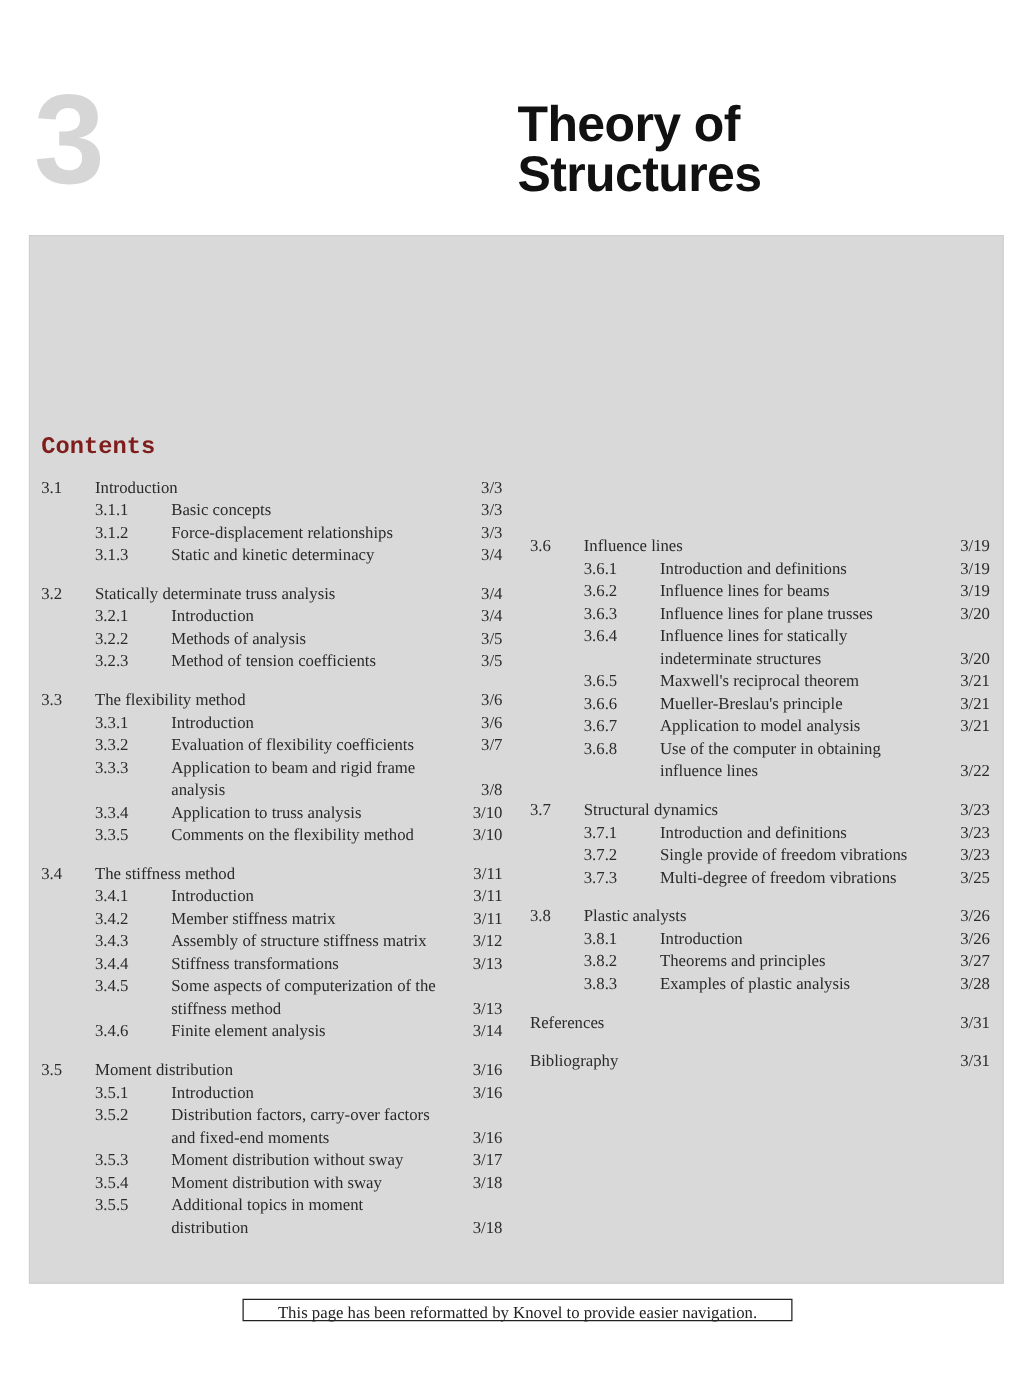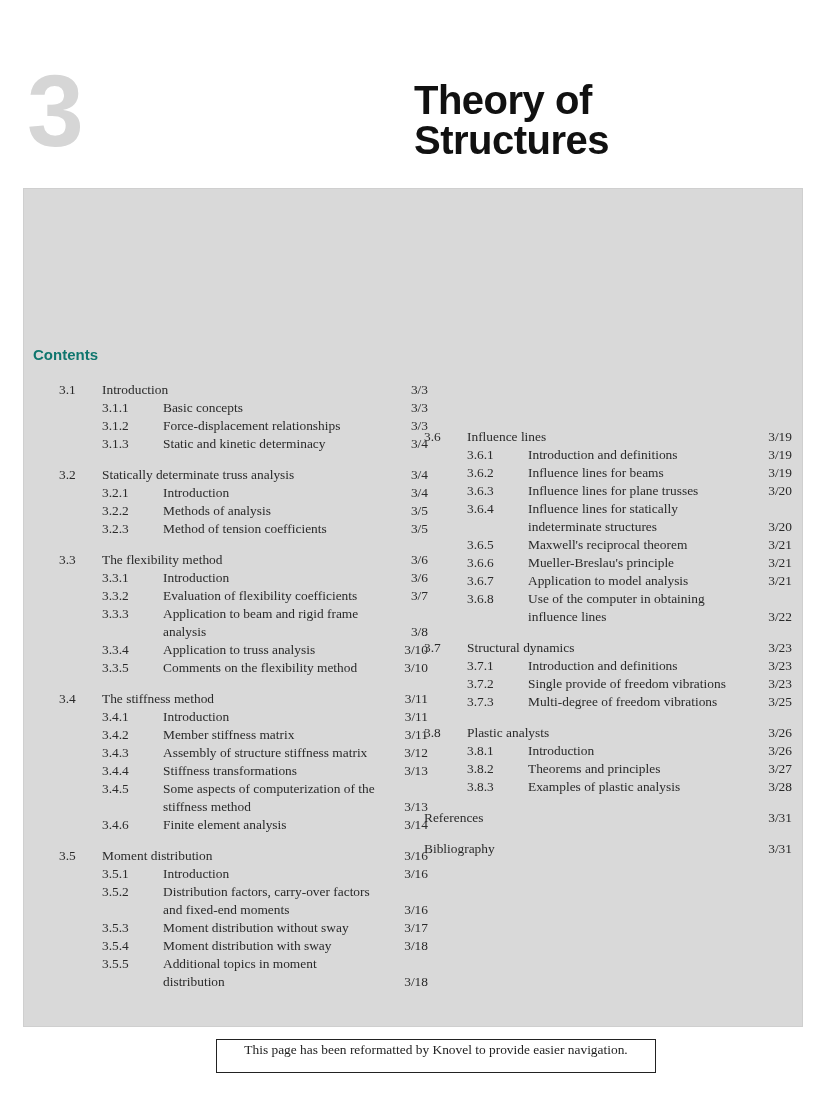--- a/index.html
+++ b/index.html
@@ -19,39 +19,39 @@
     font-weight: bold; font-size: 40px; line-height: 40px; color: #111111;
     letter-spacing: -0.5px;
   }
   .panel {
     position: absolute; left: 23px; top: 188px; width: 780px; height: 839px;
     background: #d9d9d9;
     box-shadow: inset 0 0 0 1px #cfcfcf;
   }
   .contents-heading {
     position: absolute; left: 10px; top: 158px;
-    font-family: Liberation Sans, sans-serif;
-    font-weight: bold; font-size: 15px; color: #0f766e;
+    font-family: Liberation Mono, monospace;
+    font-weight: bold; font-size: 19px; color: #7f1d1d;
   }
   .toc-col { position: absolute; top: 193px; font-size: 13.4px; line-height: 18px; }
-  .toc-col.left { left: 10px; width: 370px; margin-left: 26px; }
+  .toc-col.left { left: 10px; width: 370px; }
   .toc-col.right { left: 401px; width: 368px; margin-top: 47px; }
   .section { margin-bottom: 13px; }
   .row { position: relative; height: 18px; white-space: nowrap; }
   .row .num { position: absolute; left: 0; }
   .row .title { position: absolute; left: 43px; }
   .row .sub-num { position: absolute; left: 43px; }
   .row .sub-title { position: absolute; left: 104px; }
   .row .page { position: absolute; right: 0; }
   .toc-col.left .row .page { right: 1px; }
   .row.plain .title { left: 0; }
   .footer-note {
-    position: absolute; left: 194px; top: 1039px; width: 440px; height: 34px;
+    position: absolute; left: 194px; top: 1039px; width: 440px; height: 18px;
     border: 1px solid #222; box-sizing: border-box;
-    font-size: 13.4px; line-height: 20px; text-align: center; color: #222; margin-left: 22px;
+    font-size: 13.4px; line-height: 20px; text-align: center; color: #222;
   }
 </style>
 </head>
 <body>
 
 <div class="chapter-num">3</div>
 <div class="chapter-title">
   <div>Theory of</div>
   <div>Structures</div>
 </div>

